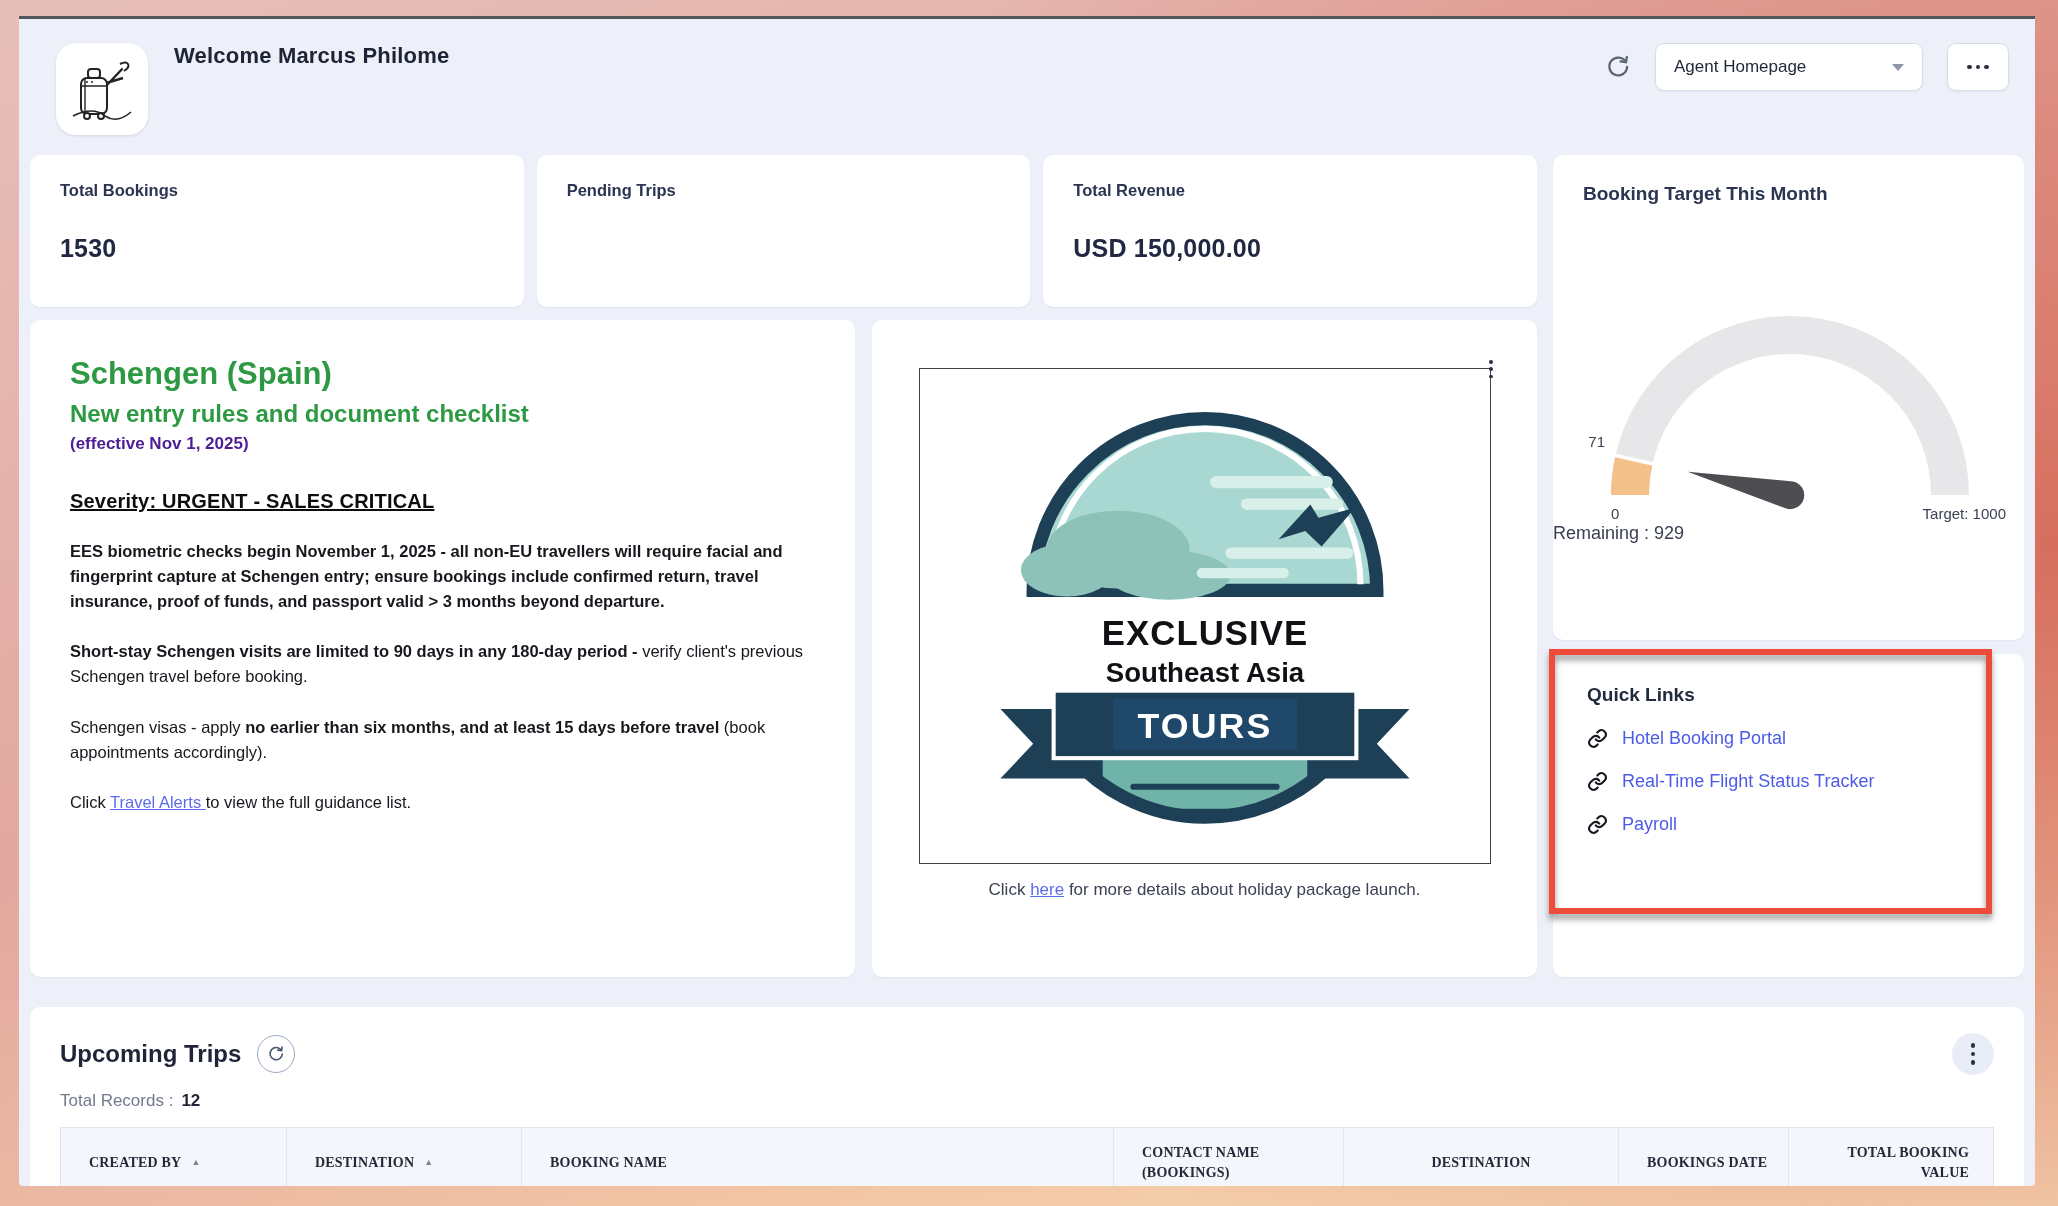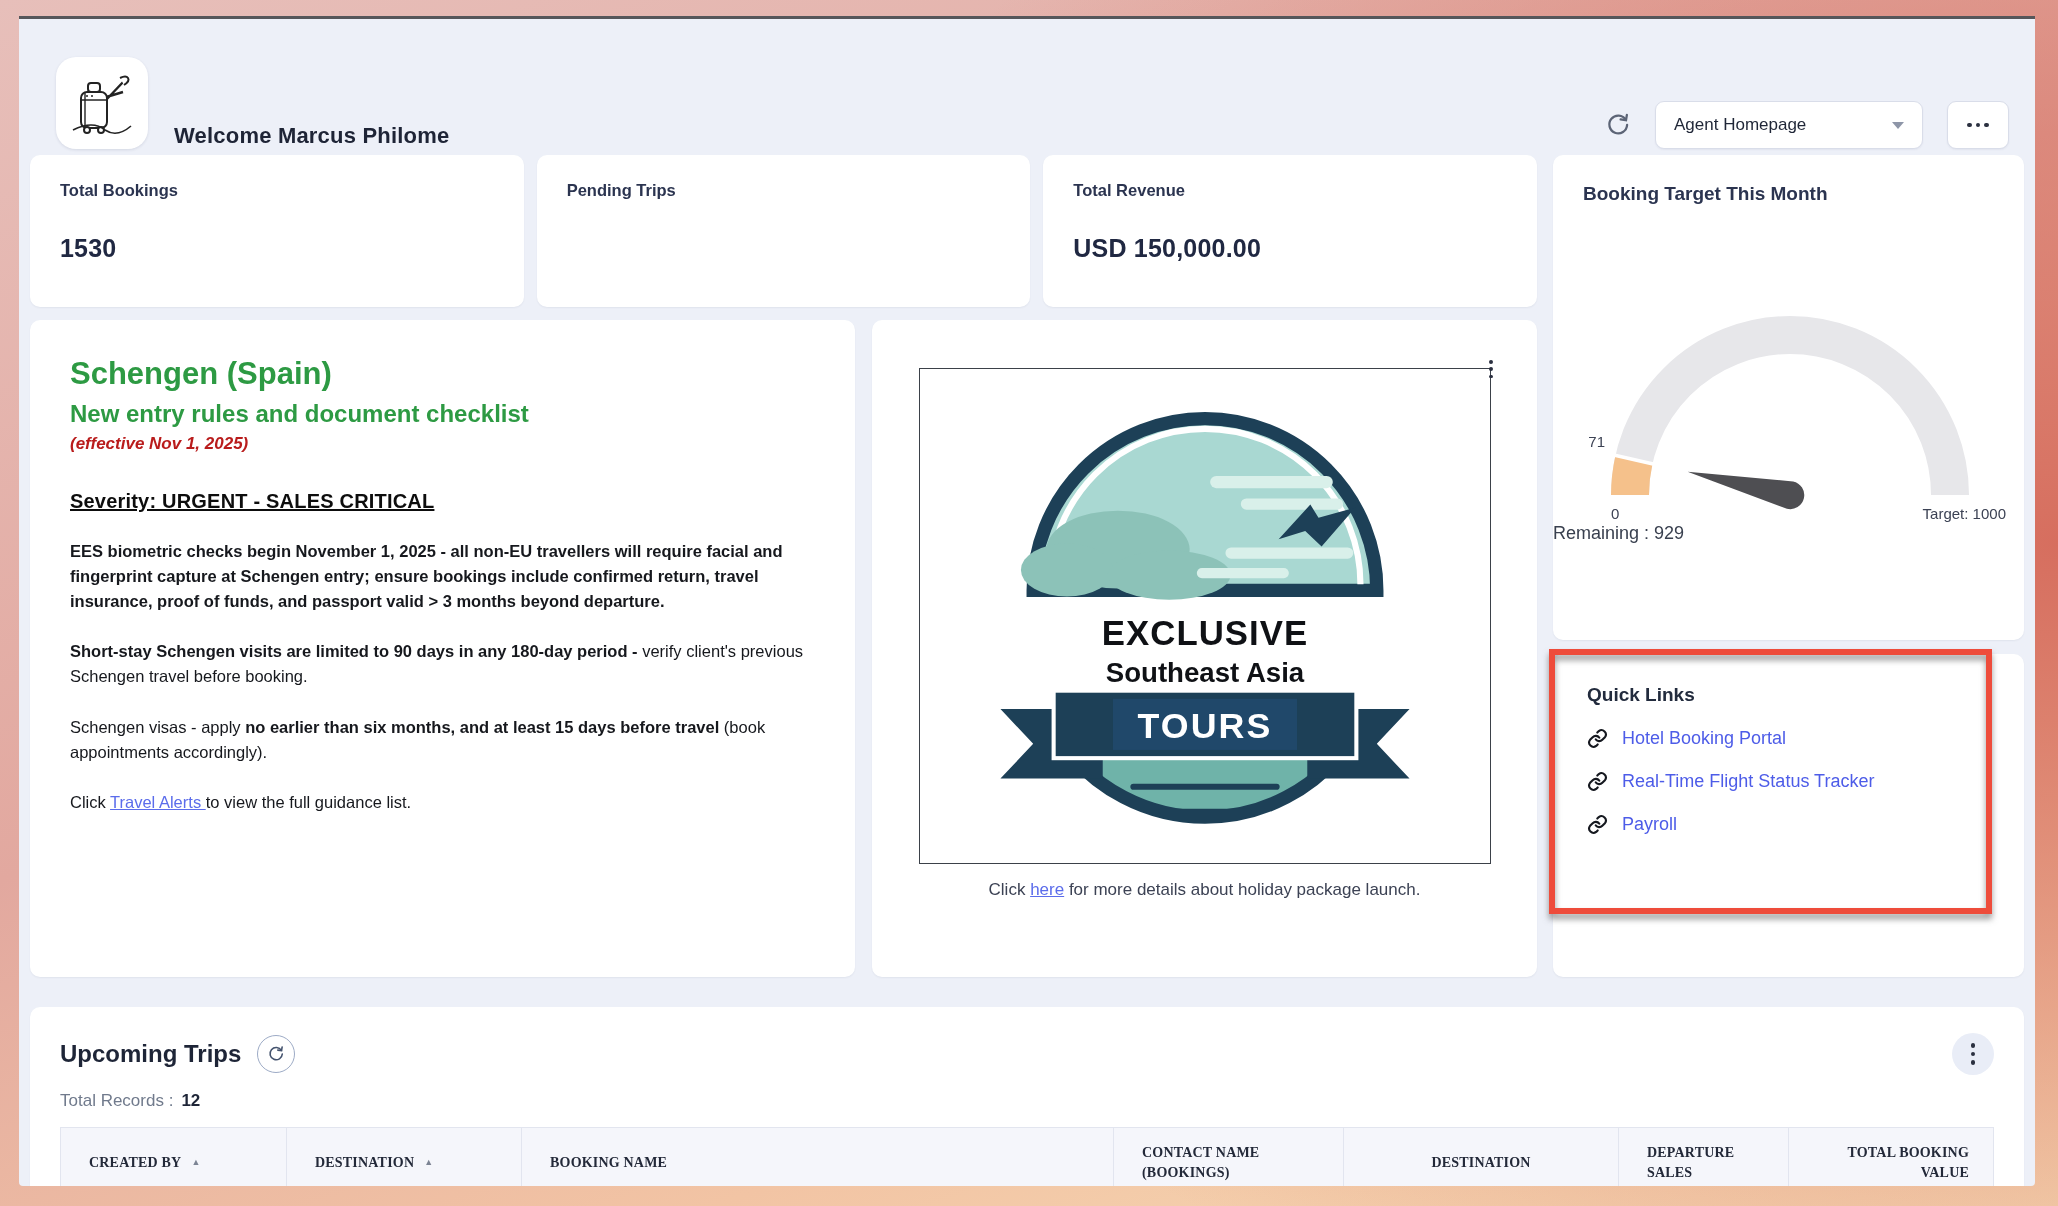--- a/index.html
+++ b/index.html
@@ -12,21 +12,21 @@
     background:
       radial-gradient(120% 130% at 100% 45%, rgba(213,106,91,.95), rgba(213,106,91,0) 55%),
       linear-gradient(160deg,#e7bfba 0%,#e2a89f 45%,#f2c4a4 75%,#f7ddb6 100%);
   }
   .app {
     width:2016px; height:1170px; overflow:hidden; position:relative;
     background:#edf0f8; border-top:3px solid #56565a; border-radius:0 0 4px 4px;
   }
 
   
-  .app-header { display:flex; align-items:flex-end; padding:24px 26px 0 37px; height:130px; }
+  .app-header { display:flex; align-items:flex-start; padding:24px 26px 0 37px; height:130px; }
   .logo-box { width:92px; height:92px; background:#fff; border-radius:20px;
     box-shadow:0 1px 3px rgba(30,40,80,.12); display:flex; align-items:center; justify-content:center; }
   .welcome { font-size:22px; font-weight:700; color:#1e2436; margin-left:26px; letter-spacing:.2px; }
   .header-right { margin-left:auto; display:flex; align-items:center; gap:24px; }
   .icon-refresh { width:26px; height:26px; color:#5c6476; cursor:pointer; }
   .view-select { display:flex; align-items:center; justify-content:space-between; width:268px; height:48px;
     background:#fff; border:1px solid #d9dde9; border-radius:9px; padding:0 18px; cursor:pointer;
     box-shadow:0 1px 2px rgba(30,40,80,.06); }
   .view-select .lbl { font-size:17px; color:#1f2637; }
   .chevron { width:0; height:0; border-left:6px solid transparent; border-right:6px solid transparent;
@@ -47,21 +47,21 @@
   .stat-card { flex:1; padding:26px 30px; }
   .stat-label { font-size:16.5px; font-weight:600; color:#2b3450; }
   .stat-value { font-size:25px; font-weight:800; color:#202842; margin-top:34px; letter-spacing:.2px; }
 
   .row2 { display:flex; gap:17px; margin-top:13px; height:657px; }
 
   
   .ann-card { width:825px; padding:36px 40px; }
   .ann-title { font-size:31px; font-weight:800; color:#2d9a43; }
   .ann-sub { font-size:24px; font-weight:800; color:#2d9a43; margin-top:8px; }
-  .ann-eff { font-size:17px; font-weight:700; font-style:italic; color:#b91c1c; margin-top:6px; }
+  .ann-eff { font-size:17px; font-weight:700; color:#4c1d95; margin-top:6px; }
   .ann-sev { font-size:20px; font-weight:800; color:#0d0d0d; text-decoration:underline; margin-top:36px; letter-spacing:.2px; }
   .ann-p { font-size:16.5px; color:#16181d; line-height:1.5; margin-top:26px; max-width:755px; }
   .b { font-weight:800; }
   .ann-link, .promo-link { color:#5b6ceb; text-decoration:underline; cursor:pointer; }
 
   
   .promo-card { flex:1; padding:40px 44px; }
   .img-box { position:relative; width:572px; height:496px; margin:8px auto 0; border:1.5px solid #3b4149;
     display:flex; align-items:center; justify-content:center; }
   .img-dots { position:absolute; right:-3px; top:-9px; display:flex; flex-direction:column; gap:3.5px; cursor:pointer; }
@@ -294,21 +294,21 @@
             <div class="th c3">
                 <span>BOOKING NAME</span>
               </div>
             <div class="th c4">
                 <span>CONTACT NAME (BOOKINGS)</span>
               </div>
             <div class="th c5 al-c">
                 <span>DESTINATION</span>
               </div>
             <div class="th c6">
-                <span>DEPARTURE SALES</span>
+                <span>BOOKINGS DATE</span>
               </div>
             <div class="th c8 al-r">
                 <span>TOTAL BOOKING VALUE</span>
               </div>
           </div>
 
         </div>
       </div>
     </div>
   </div>

